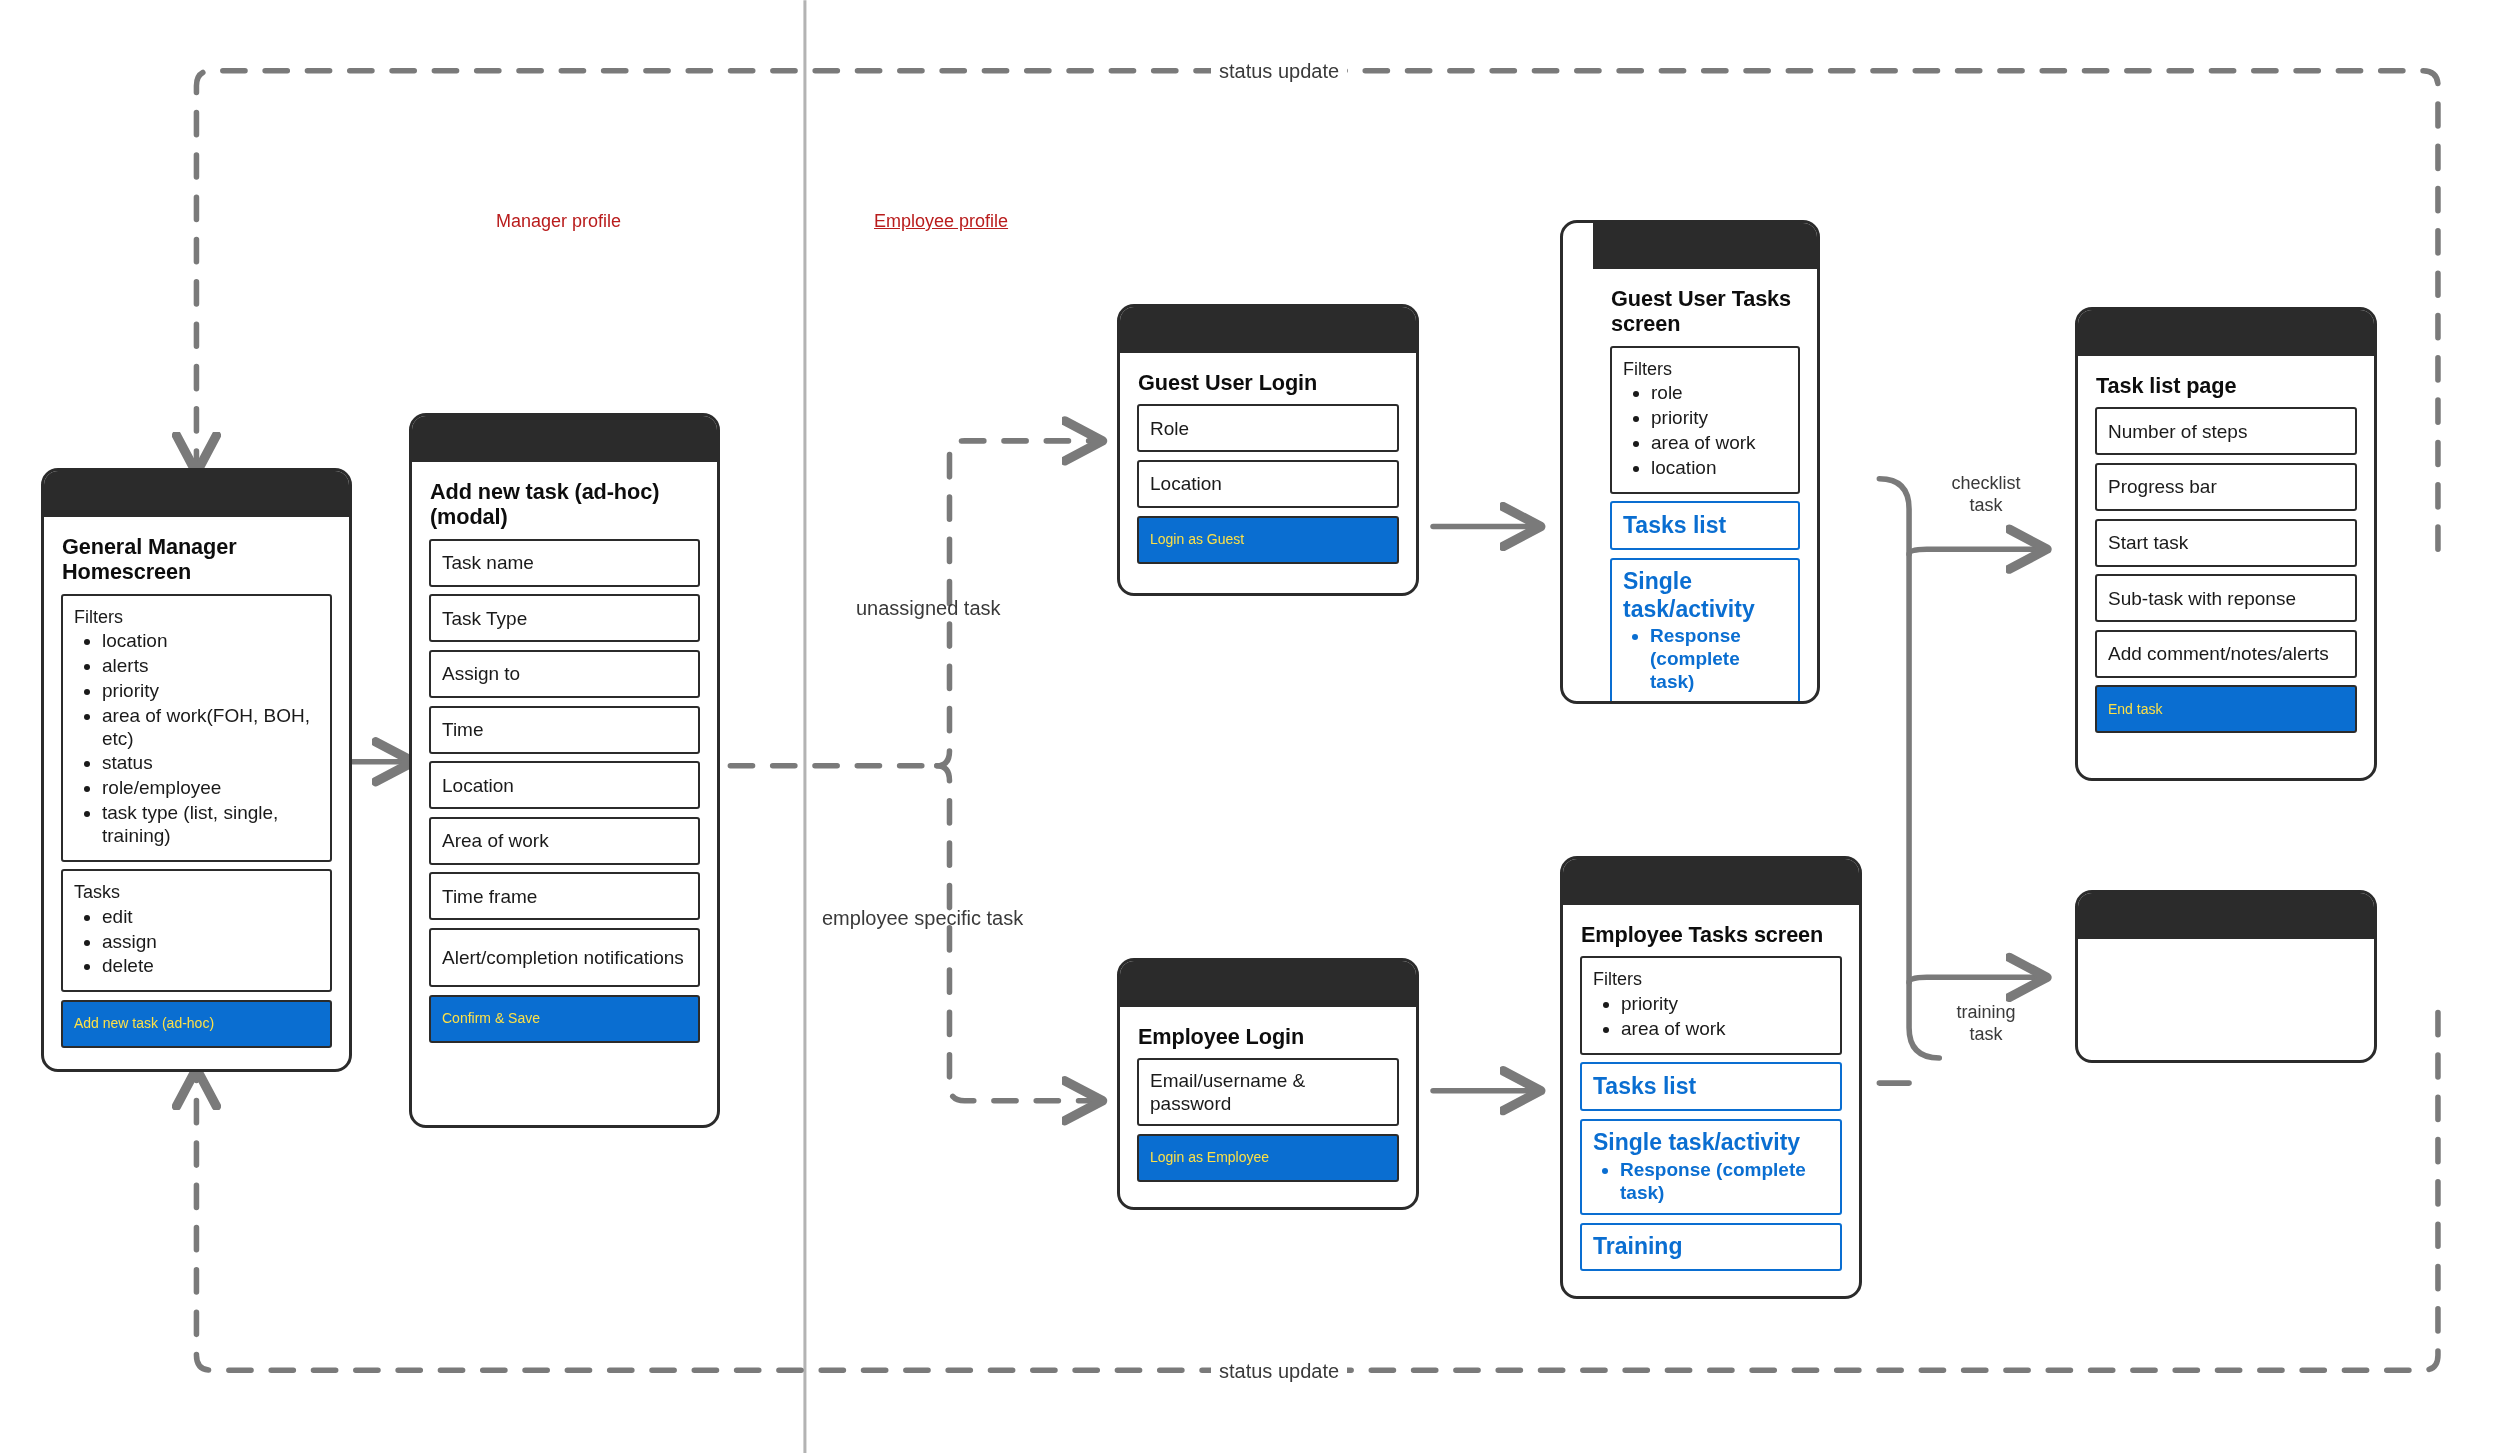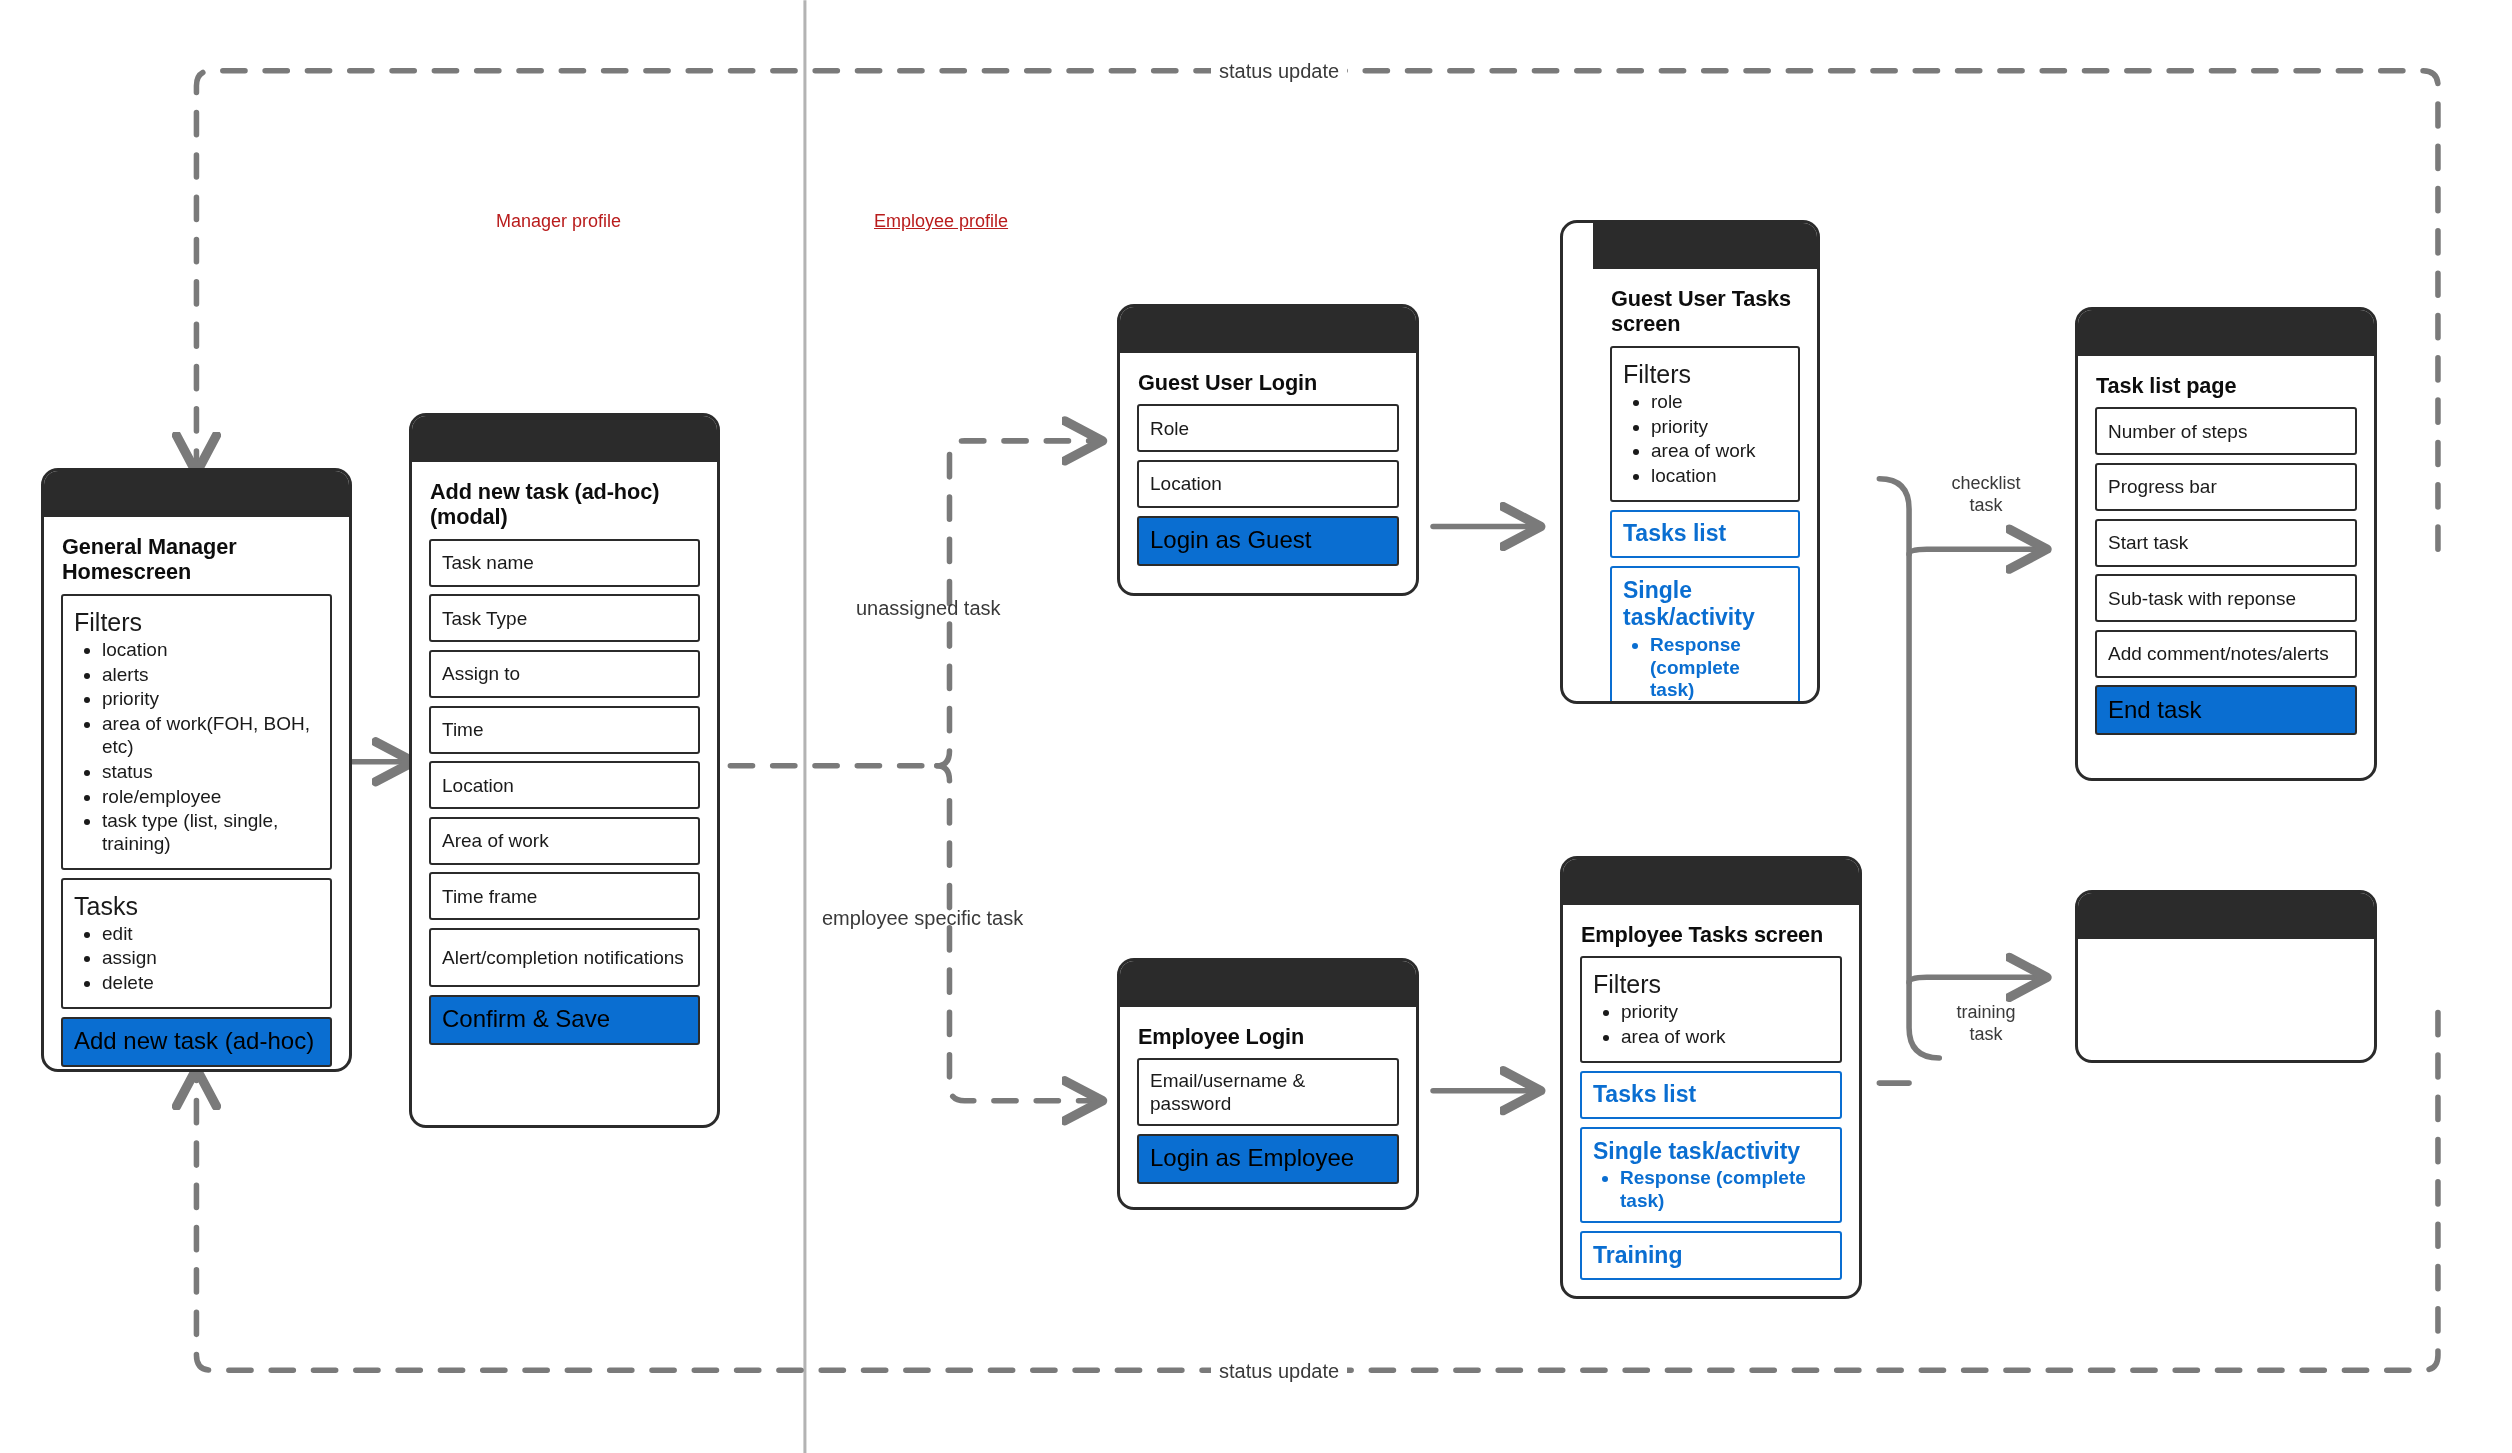--- a/index.html
+++ b/index.html
@@ -64,22 +64,22 @@
     align-items:center;
   }
   .field.tall{min-height:59px;}
 
   .btn{
     border:2px solid #2b2b2b;
     border-radius:3px;
     box-sizing:border-box;
     padding:8.6px 11px;
     margin-bottom:3px;
-    font-size:24px;
-    color:#000000;
+    font-size:14px;
+    color:#fde047;
     background:#0a6ed1;
     min-height:48px;
     display:flex;
     align-items:center;
     line-height:1.2;
   }
 
   
   .bluebox{
     border:2px solid #0a6ed1;
@@ -109,21 +109,21 @@
   
   .group{
     border:2px solid #2b2b2b;
     border-radius:3px;
     box-sizing:border-box;
     padding:11px 11px 12px 11px;
     margin-bottom:7.6px;
     background:#ffffff;
   }
   .group .g-title{
-    font-size:25px;
+    font-size:18px;
     color:#1a1a1a;
     line-height:1.2;
     margin-bottom:1px;
   }
   .group ul{
     margin:0;
     padding-left:28px;
   }
   .group ul li{
     font-size:19px;

